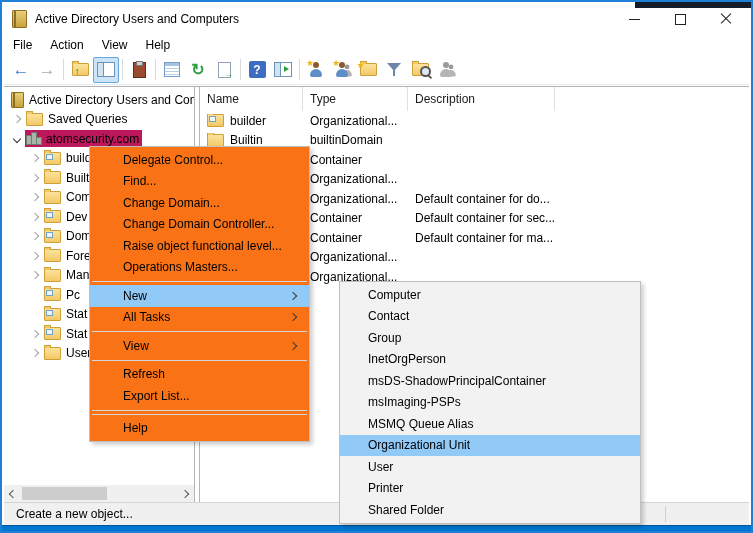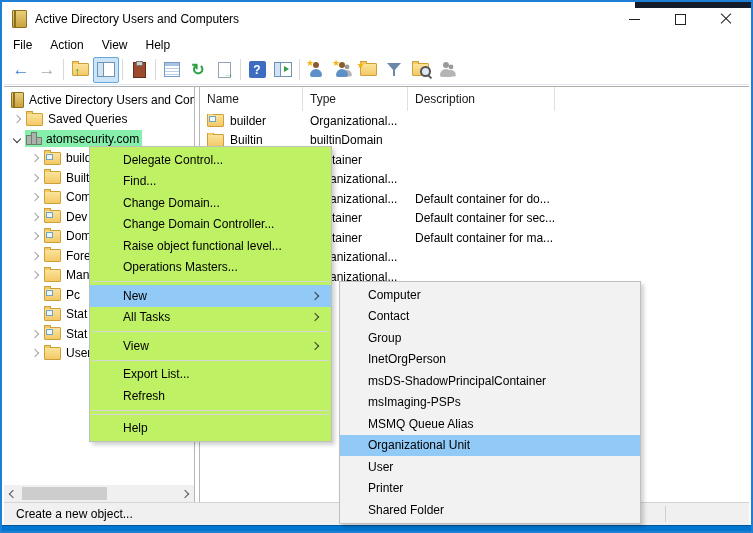--- a/index.html
+++ b/index.html
@@ -78,21 +78,21 @@
   .tree-pane{position:absolute;left:0;top:0;bottom:0;width:191px;border-right:1px solid #b6b6b6;overflow:hidden;padding-top:3px;box-sizing:border-box}
   .list-pane{position:absolute;left:195px;right:0;top:0;bottom:0;border-left:1px solid #b6b6b6;overflow:hidden}
 
   .trow{height:19.5px;display:flex;align-items:center;white-space:nowrap;overflow:hidden}
   .lv0{padding-left:6px}.lv1{padding-left:4px}.lv2{padding-left:22px}
   .chevbox{width:17px;display:flex;justify-content:center;flex:none}
   .tchev{width:5px;height:5px;border-top:1.5px solid #a2a2a2;border-right:1.5px solid #a2a2a2;transform:rotate(45deg)}
   .tchev.exp{border-color:#333;transform:rotate(135deg)}
   .iconlabel{display:flex;align-items:center;height:17px;padding:0 3px 0 1px}
   .iconlabel .tlabel{margin-left:5px}
-  .iconlabel.sel{background:#86efac}
+  .iconlabel.sel{background:#be185d}
 
   .hscroll{position:absolute;left:0;right:0;bottom:0;height:17px;background:#f0f0f0}
   .sb-btn{position:absolute;top:0;width:17px;height:17px;display:flex;align-items:center;justify-content:center}
   .sb-left{left:0}.sb-right{right:1px}
   .sb-chev{width:5px;height:5px;border-top:1.5px solid #555;border-right:1.5px solid #555}
   .sb-chev.l{transform:rotate(-135deg)}.sb-chev.r{transform:rotate(45deg)}
   .sb-thumb{position:absolute;left:18px;top:2px;width:85px;height:13px;background:#cdcdcd}
 
   .lheader{display:flex;height:24px;align-items:center;color:#1a1a1a}
   .hcell{border-right:1px solid #e0e0e0;height:100%;display:flex;align-items:center;padding-left:7px;box-sizing:border-box}
@@ -103,21 +103,21 @@
   .cell-name .rlabel{margin-left:6px}
   .cell-type{width:105px}.cell-desc{width:240px}
 
   
   .statusbar{position:absolute;left:2px;right:2px;bottom:6px;height:23px;background:#f0f0f0;border-top:1px solid #d4d4d4;display:flex;align-items:center;box-sizing:border-box}
   .status-text{padding-left:12px}
   .status-sep{position:absolute;left:661px;top:3px;bottom:3px;width:1px;background:#d0d0d0}
   .bottom-accent{position:absolute;left:0;right:0;bottom:0;height:6px;background:#0076d1;border-top:1px solid #00559b;box-sizing:border-box}
 
   
-  .cmenu{position:absolute;left:87px;top:144px;width:243px;background:#bef264;border:1px solid #bfbfbf;box-shadow:3px 3px 4px rgba(0,0,0,.18);padding:2px 0;z-index:20;box-sizing:border-box}
+  .cmenu{position:absolute;left:87px;top:144px;width:221px;background:#f97316;border:1px solid #bfbfbf;box-shadow:3px 3px 4px rgba(0,0,0,.18);padding:2px 0;z-index:20;box-sizing:border-box}
   .smenu{position:absolute;left:337px;top:279px;width:302px;background:#f2f2f2;border:1px solid #bfbfbf;box-shadow:3px 3px 4px rgba(0,0,0,.18);padding:2px 0;z-index:21;box-sizing:border-box}
   .mi{height:21.5px;display:flex;align-items:center;padding-left:33px;position:relative}
   .smenu .mi{padding-left:28px}
   .mi.hl{background:#91c9f7}
   .mi .arr{position:absolute;right:13px;width:5px;height:5px;border-top:1.3px solid #3a3a3a;border-right:1.3px solid #3a3a3a;transform:rotate(45deg)}
   .msep{height:1px;background:#d7d7d7;margin:3px 2px}
 </style>
 </head>
 <body>
 
@@ -449,24 +449,24 @@
         <span>All Tasks</span>
         <span class="arr"></span>
       </div>
     <div class="msep"></div>
     <div class="mi">
         <span>View</span>
         <span class="arr"></span>
       </div>
     <div class="msep"></div>
     <div class="mi">
+        <span>Refresh</span>
+      </div>
+    <div class="mi">
         <span>Export List...</span>
-      </div>
-    <div class="mi">
-        <span>Refresh</span>
       </div>
     <div class="msep"></div>
     <div class="msep"></div>
     <div class="mi">
         <span>Help</span>
       </div>
   </div>
 
   <div class="smenu">
     <div class="mi">

